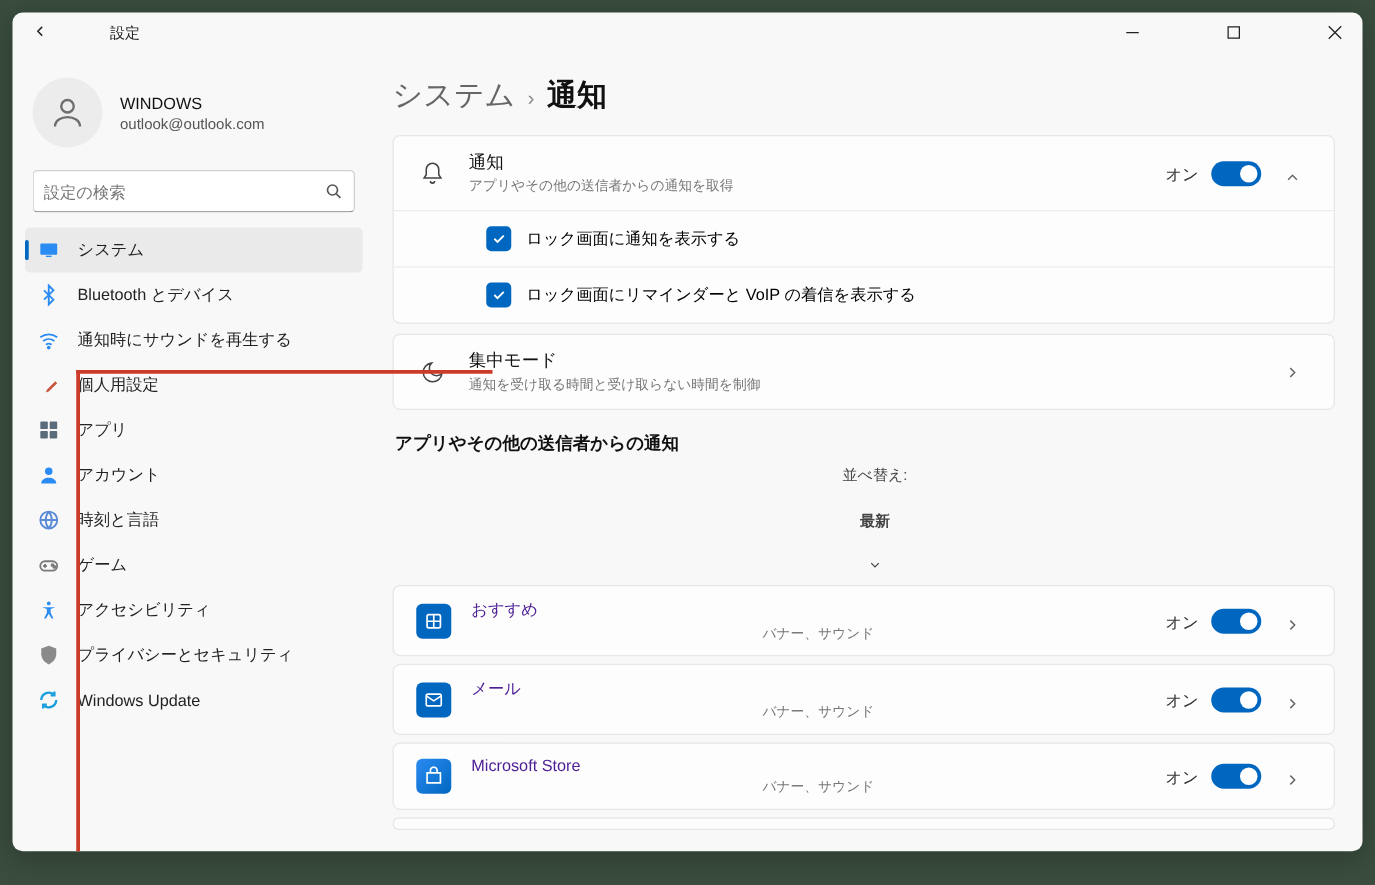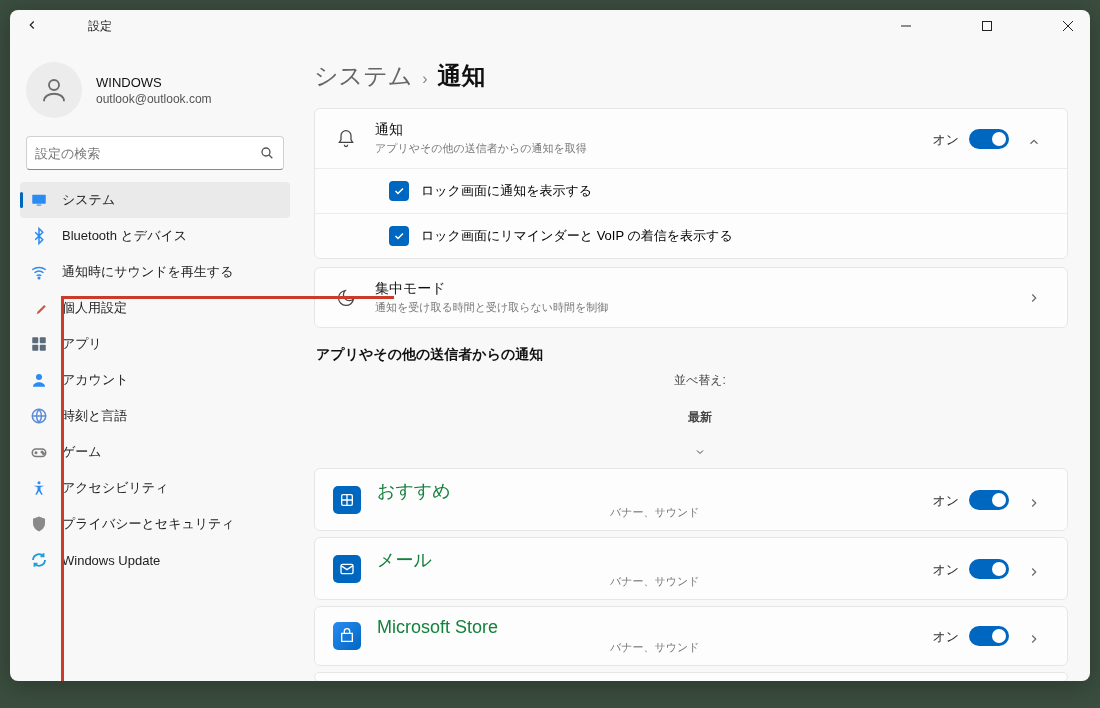--- a/index.html
+++ b/index.html
@@ -121,21 +121,21 @@
     display: flex; align-items: center; padding: 10px 18px; margin-bottom: 6px;
   }
   .app-icon {
     width: 28px; height: 28px; border-radius: 5px; margin-right: 16px; flex: 0 0 auto;
     display: flex; align-items: center; justify-content: center; color: #fff;
   }
   .app-icon.blue { background: #0067c0; }
   .app-icon.bluegrad { background: linear-gradient(135deg,#2a8bf2,#0067c0); }
   .app-icon svg { width: 16px; height: 16px; }
   .app-texts { flex: 1; }
-  .app-name { font-size: 18px; color: #15803d; }
+  .app-name { font-size: 13px; color: #4c1d95; }
   .app-sub { font-size: 11px; color: #777; margin-top: 2px; text-align: center; }
 
   
   .anno {
     position: absolute; left: 51px; top: 286px; pointer-events: none;
   }
   .anno-h { position: absolute; left: 0; top: 0; width: 333px; height: 2.5px; background: #cc3a2a; }
   .anno-v { position: absolute; left: 0; top: 0; width: 2.5px; height: 395px; background: #cc3a2a; }
 
   

